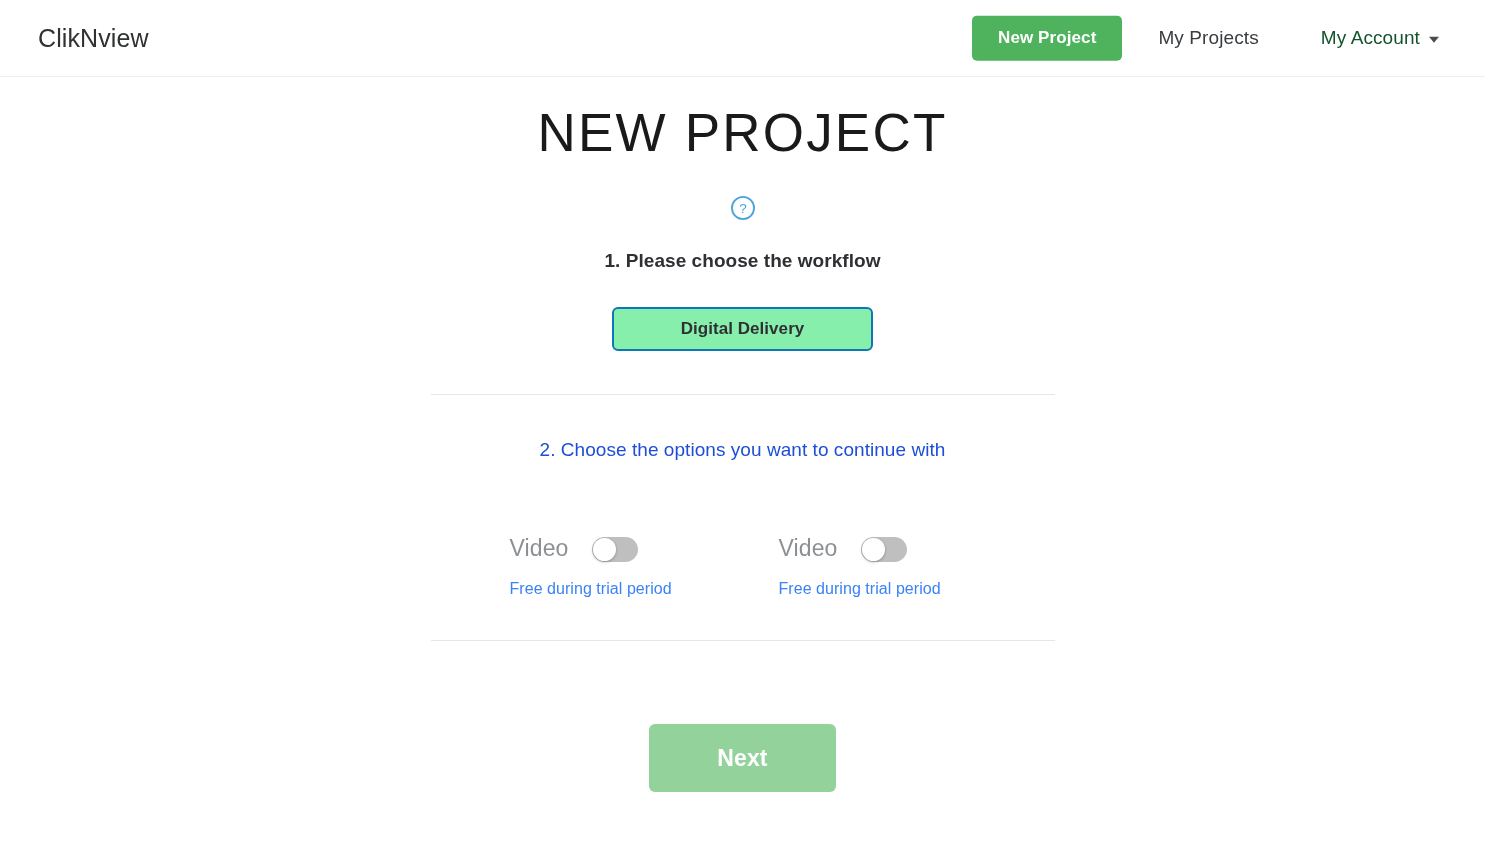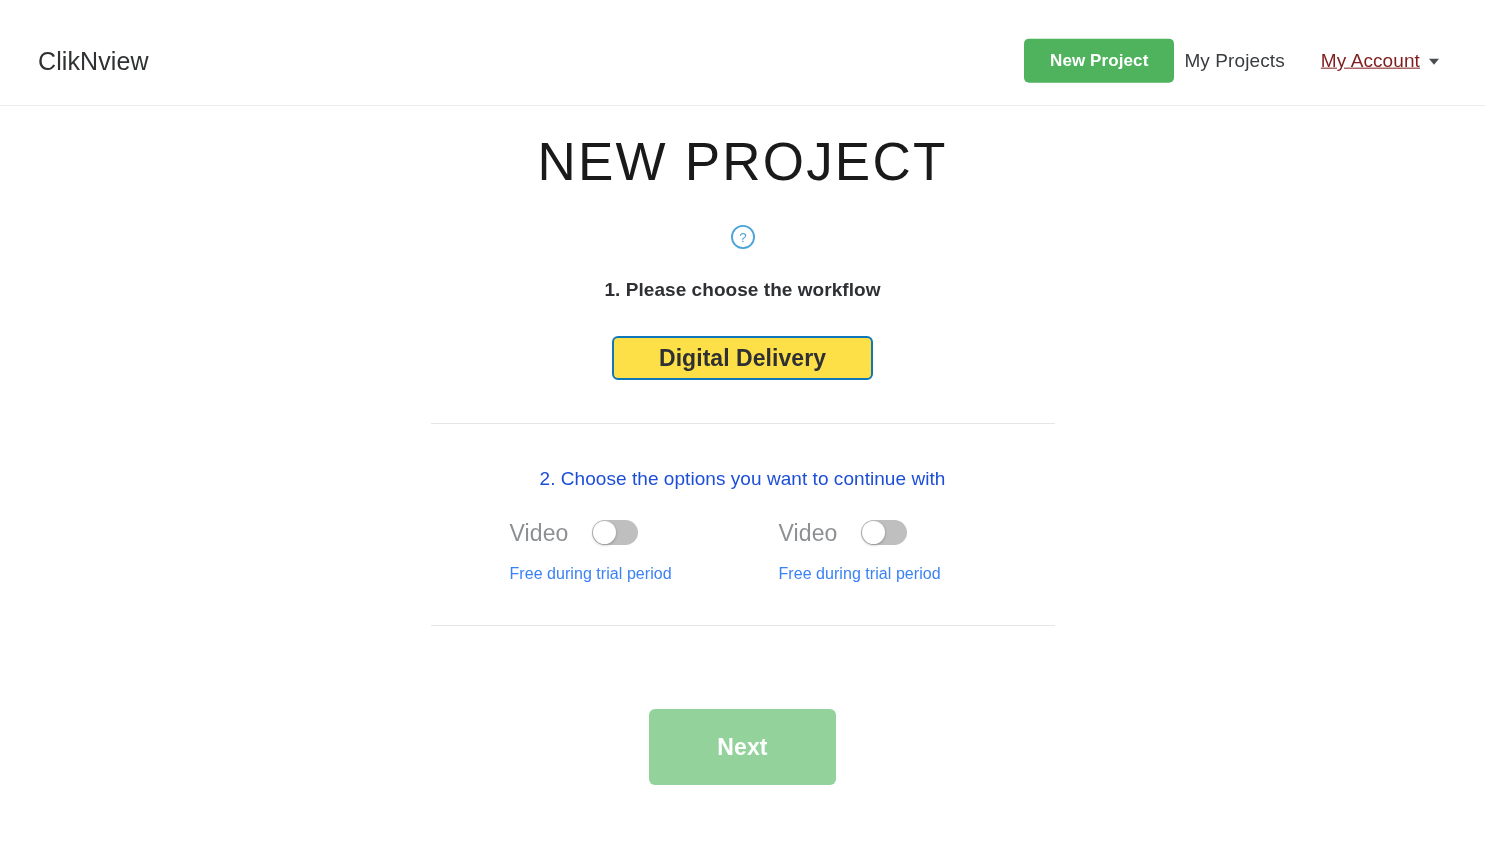--- a/index.html
+++ b/index.html
@@ -8,27 +8,26 @@
     width: 1485px;
     height: 842px;
     background: #ffffff;
     font-family: "Liberation Sans", sans-serif;
     overflow: hidden;
   }
 
   
   .header {
     position: relative;
-    height: 90px;
+    height: 77px;
     width: 100%;
     border-bottom: 1px solid #ededed;
     display: flex;
     align-items: center;
     background: #ffffff;
-    margin-top: 16px;
   }
 
   .brand {
     position: absolute;
     left: 38px;
     top: 50%;
     transform: translateY(-50%);
     font-size: 25px;
     font-weight: 400;
     color: #2f3132;
@@ -58,40 +57,39 @@
     cursor: pointer;
     letter-spacing: 0.1px;
     white-space: nowrap;
     line-height: 1.1;
   }
 
   .nav-link {
     font-size: 19px;
     color: #3a3d40;
     text-decoration: none;
-    padding: 0 10px;
+    padding: 0 36px;
     white-space: nowrap;
     cursor: pointer;
     letter-spacing: 0.1px;
   }
 
   .nav-account {
     display: flex;
     align-items: center;
     gap: 9px;
     padding: 0 22px 0 26px;
     cursor: pointer;
   }
 
   .nav-account-label {
     font-size: 19px;
-    color: #7f1d1d;
+    color: #14532d;
     white-space: nowrap;
     letter-spacing: 0.1px;
-    text-decoration: underline;
   }
 
   .caret {
     width: 0; height: 0;
     border-left: 5.5px solid transparent;
     border-right: 5.5px solid transparent;
     border-top: 6.5px solid #4a4d50;
     margin-top: 3px;
   }
 
@@ -132,25 +130,25 @@
 
   .workflow-row {
     margin-top: 35px;
     display: flex;
     gap: 26px;
   }
 
   .workflow-btn {
     width: 261px;
     height: 44px;
-    background: #fde047;
+    background: #86efac;
     border: 1px solid #5aa9dd;
     border-radius: 6px;
     font-family: "Liberation Sans", sans-serif;
-    font-size: 23px;
+    font-size: 17px;
     font-weight: 700;
     color: #2e3033;
     cursor: pointer;
     letter-spacing: 0.05px;
     display: flex;
     align-items: center;
     justify-content: center;
   }
 
   .workflow-btn.focused {
@@ -180,22 +178,23 @@
     display: flex;
     padding-left: 79px;
   }
 
   .option-col {
     width: 269px;
   }
 
   .option-head {
     display: flex;
-    align-items: flex-start;
+    align-items: flex-end;
     gap: 24px;
+    margin-top: 44px;
   }
 
   .option-label {
     font-size: 23px;
     color: #8d9093;
     letter-spacing: 0.1px;
   }
 
   .toggle {
     position: relative;
@@ -226,21 +225,21 @@
   }
 
   .options-bottom-space { height: 42px; }
 
   .next-wrap {
     margin-top: 83px;
   }
 
   .btn-next {
     width: 187px;
-    height: 76px;
+    height: 68px;
     background: #93d39b;
     color: #ffffff;
     border: none;
     border-radius: 6px;
     font-family: "Liberation Sans", sans-serif;
     font-size: 23px;
     font-weight: 700;
     cursor: default;
     letter-spacing: 0.1px;
   }

